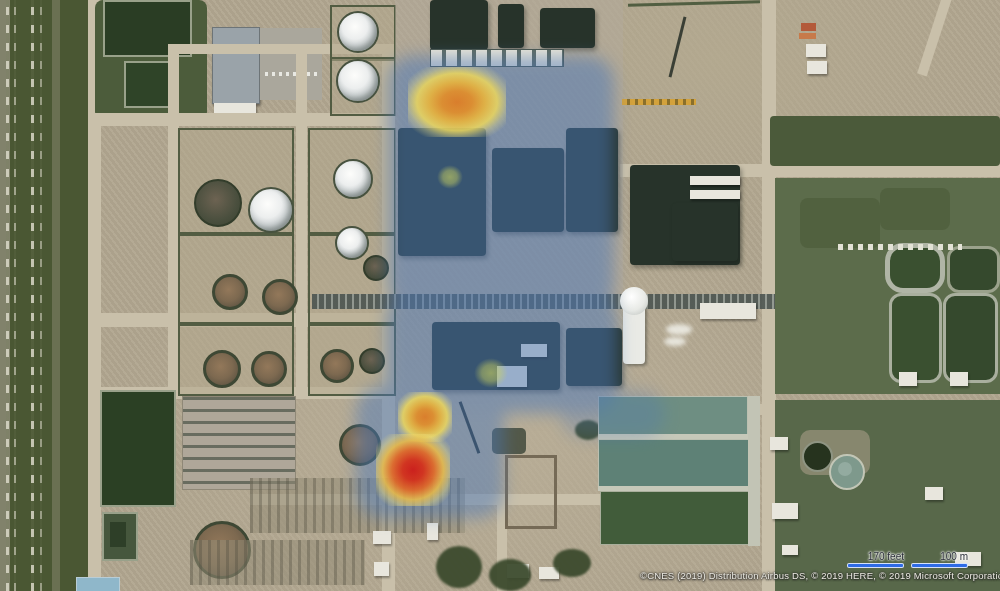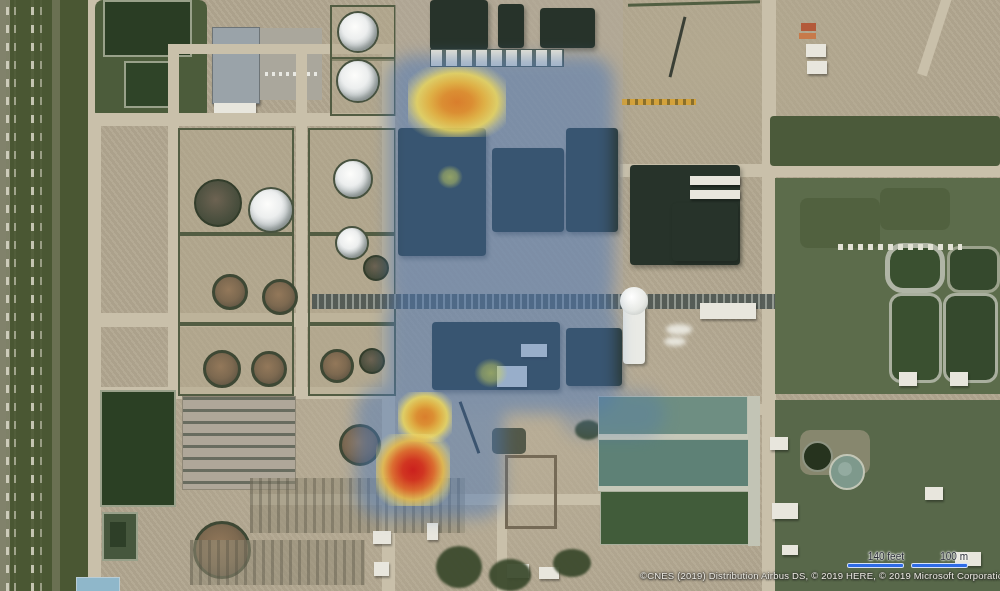--- a/index.html
+++ b/index.html
@@ -190,20 +190,20 @@
     </div>
   <div class="hots">
       <div class="hot" style="left: 408px; top: 67px; width: 98px; height: 70px; background: radial-gradient(rgba(222, 125, 38, 0.95) 0%, rgba(226, 142, 42, 0.93) 22%, rgba(233, 180, 60, 0.9) 40%, rgba(238, 216, 92, 0.85) 58%, rgba(238, 224, 130, 0.35) 72%, rgba(238, 224, 130, 0) 85%);"></div>
       <div class="hot" style="left: 437px; top: 165px; width: 26px; height: 24px; background: radial-gradient(rgba(205, 212, 95, 0.6) 0%, rgba(205, 212, 95, 0.45) 38%, rgba(205, 212, 95, 0) 70%);"></div>
       <div class="hot" style="left: 474px; top: 358px; width: 34px; height: 30px; background: radial-gradient(rgba(205, 212, 95, 0.6) 0%, rgba(205, 212, 95, 0.45) 38%, rgba(205, 212, 95, 0) 70%);"></div>
       <div class="hot" style="left: 398px; top: 392px; width: 54px; height: 50px; background: radial-gradient(rgba(222, 125, 38, 0.95) 0%, rgba(226, 142, 42, 0.93) 22%, rgba(233, 180, 60, 0.9) 40%, rgba(238, 216, 92, 0.85) 58%, rgba(238, 224, 130, 0.35) 72%, rgba(238, 224, 130, 0) 85%);"></div>
       <div class="hot" style="left: 376px; top: 434px; width: 74px; height: 72px; background: radial-gradient(rgba(206, 28, 24, 0.96) 0%, rgba(213, 48, 26, 0.95) 20%, rgba(226, 104, 38, 0.92) 40%, rgba(236, 188, 70, 0.85) 58%, rgba(240, 222, 120, 0.4) 73%, rgba(240, 222, 120, 0) 86%);"></div>
     </div>
 
   <div class="labels">
-    <div class="sb-label" style="left:832px;top:551px;width:72px;">140 feet</div>
+    <div class="sb-label" style="left:832px;top:551px;width:72px;">170 feet</div>
     <div class="sb-bar" style="left: 847px; top: 563px; width: 57px; background: rgb(46, 107, 230);"></div>
     <div class="sb-label" style="left:898px;top:551px;width:70px;">100 m</div>
     <div class="sb-bar" style="left: 911px; top: 563px; width: 57px; background: rgb(46, 107, 230);"></div>
     <div class="attr">©CNES (2019) Distribution Airbus DS, © 2019 HERE, © 2019 Microsoft Corporation</div>
   </div>
 
 </div>
 
 </body></html>

